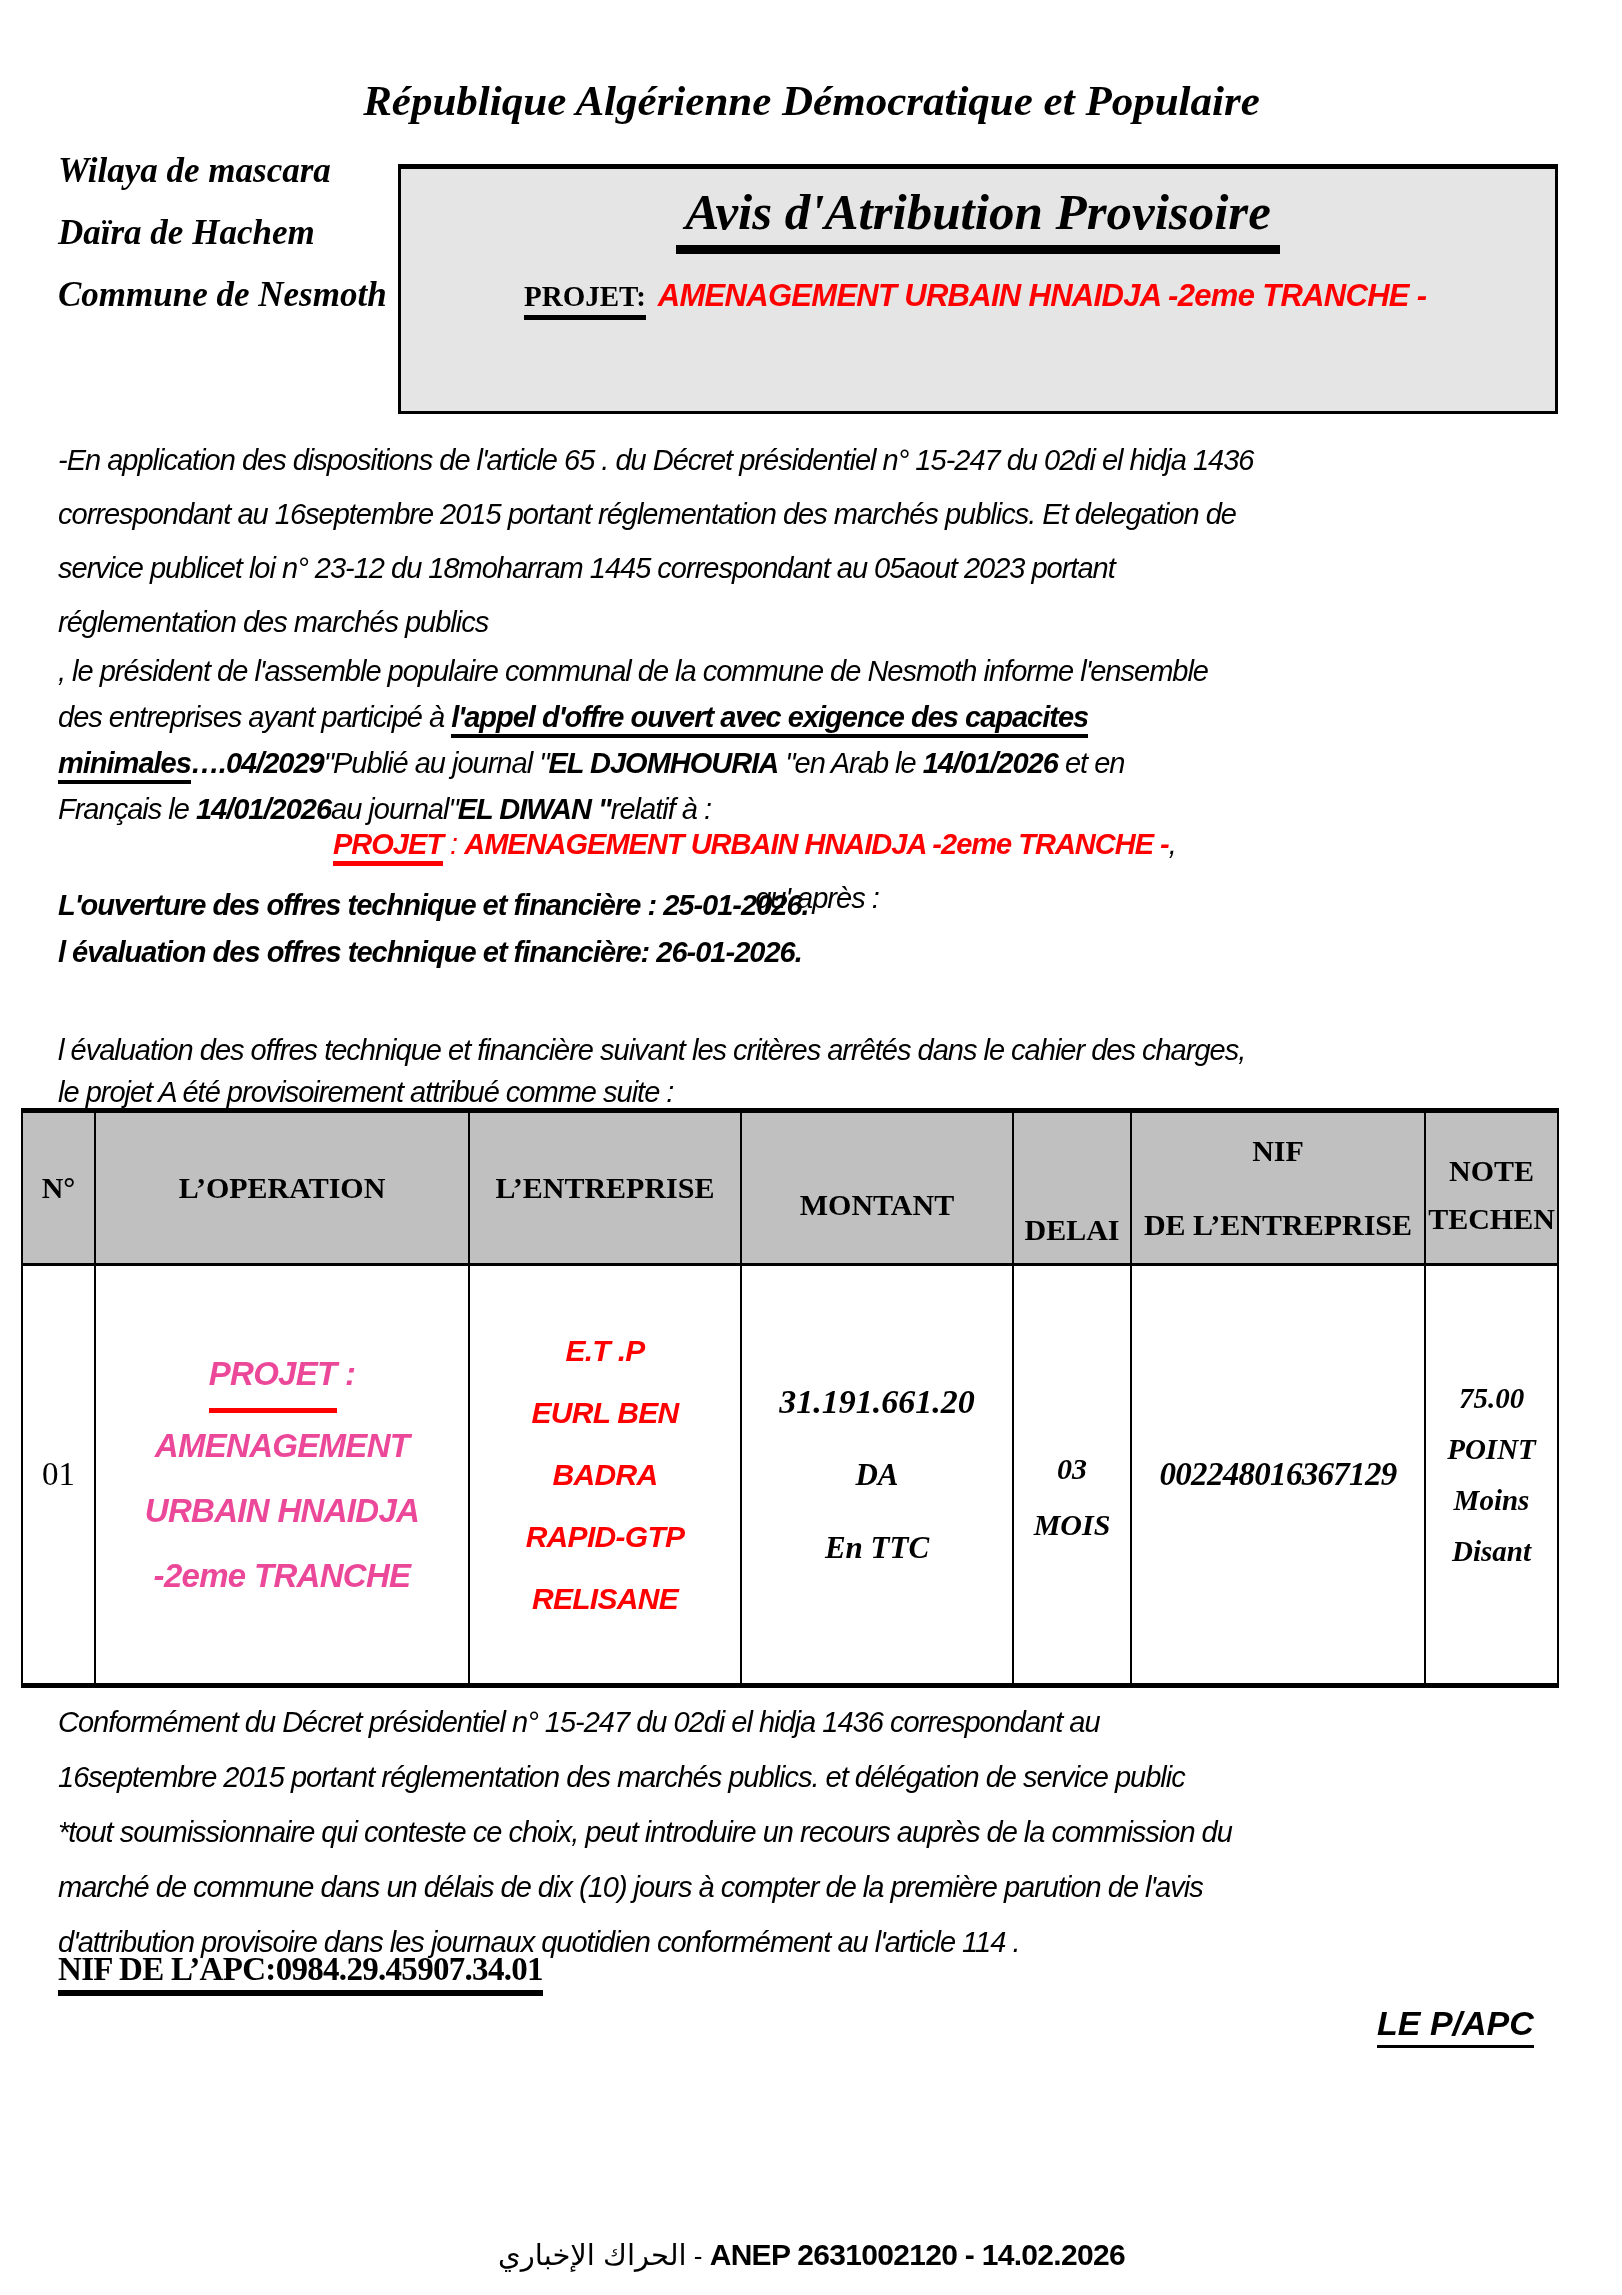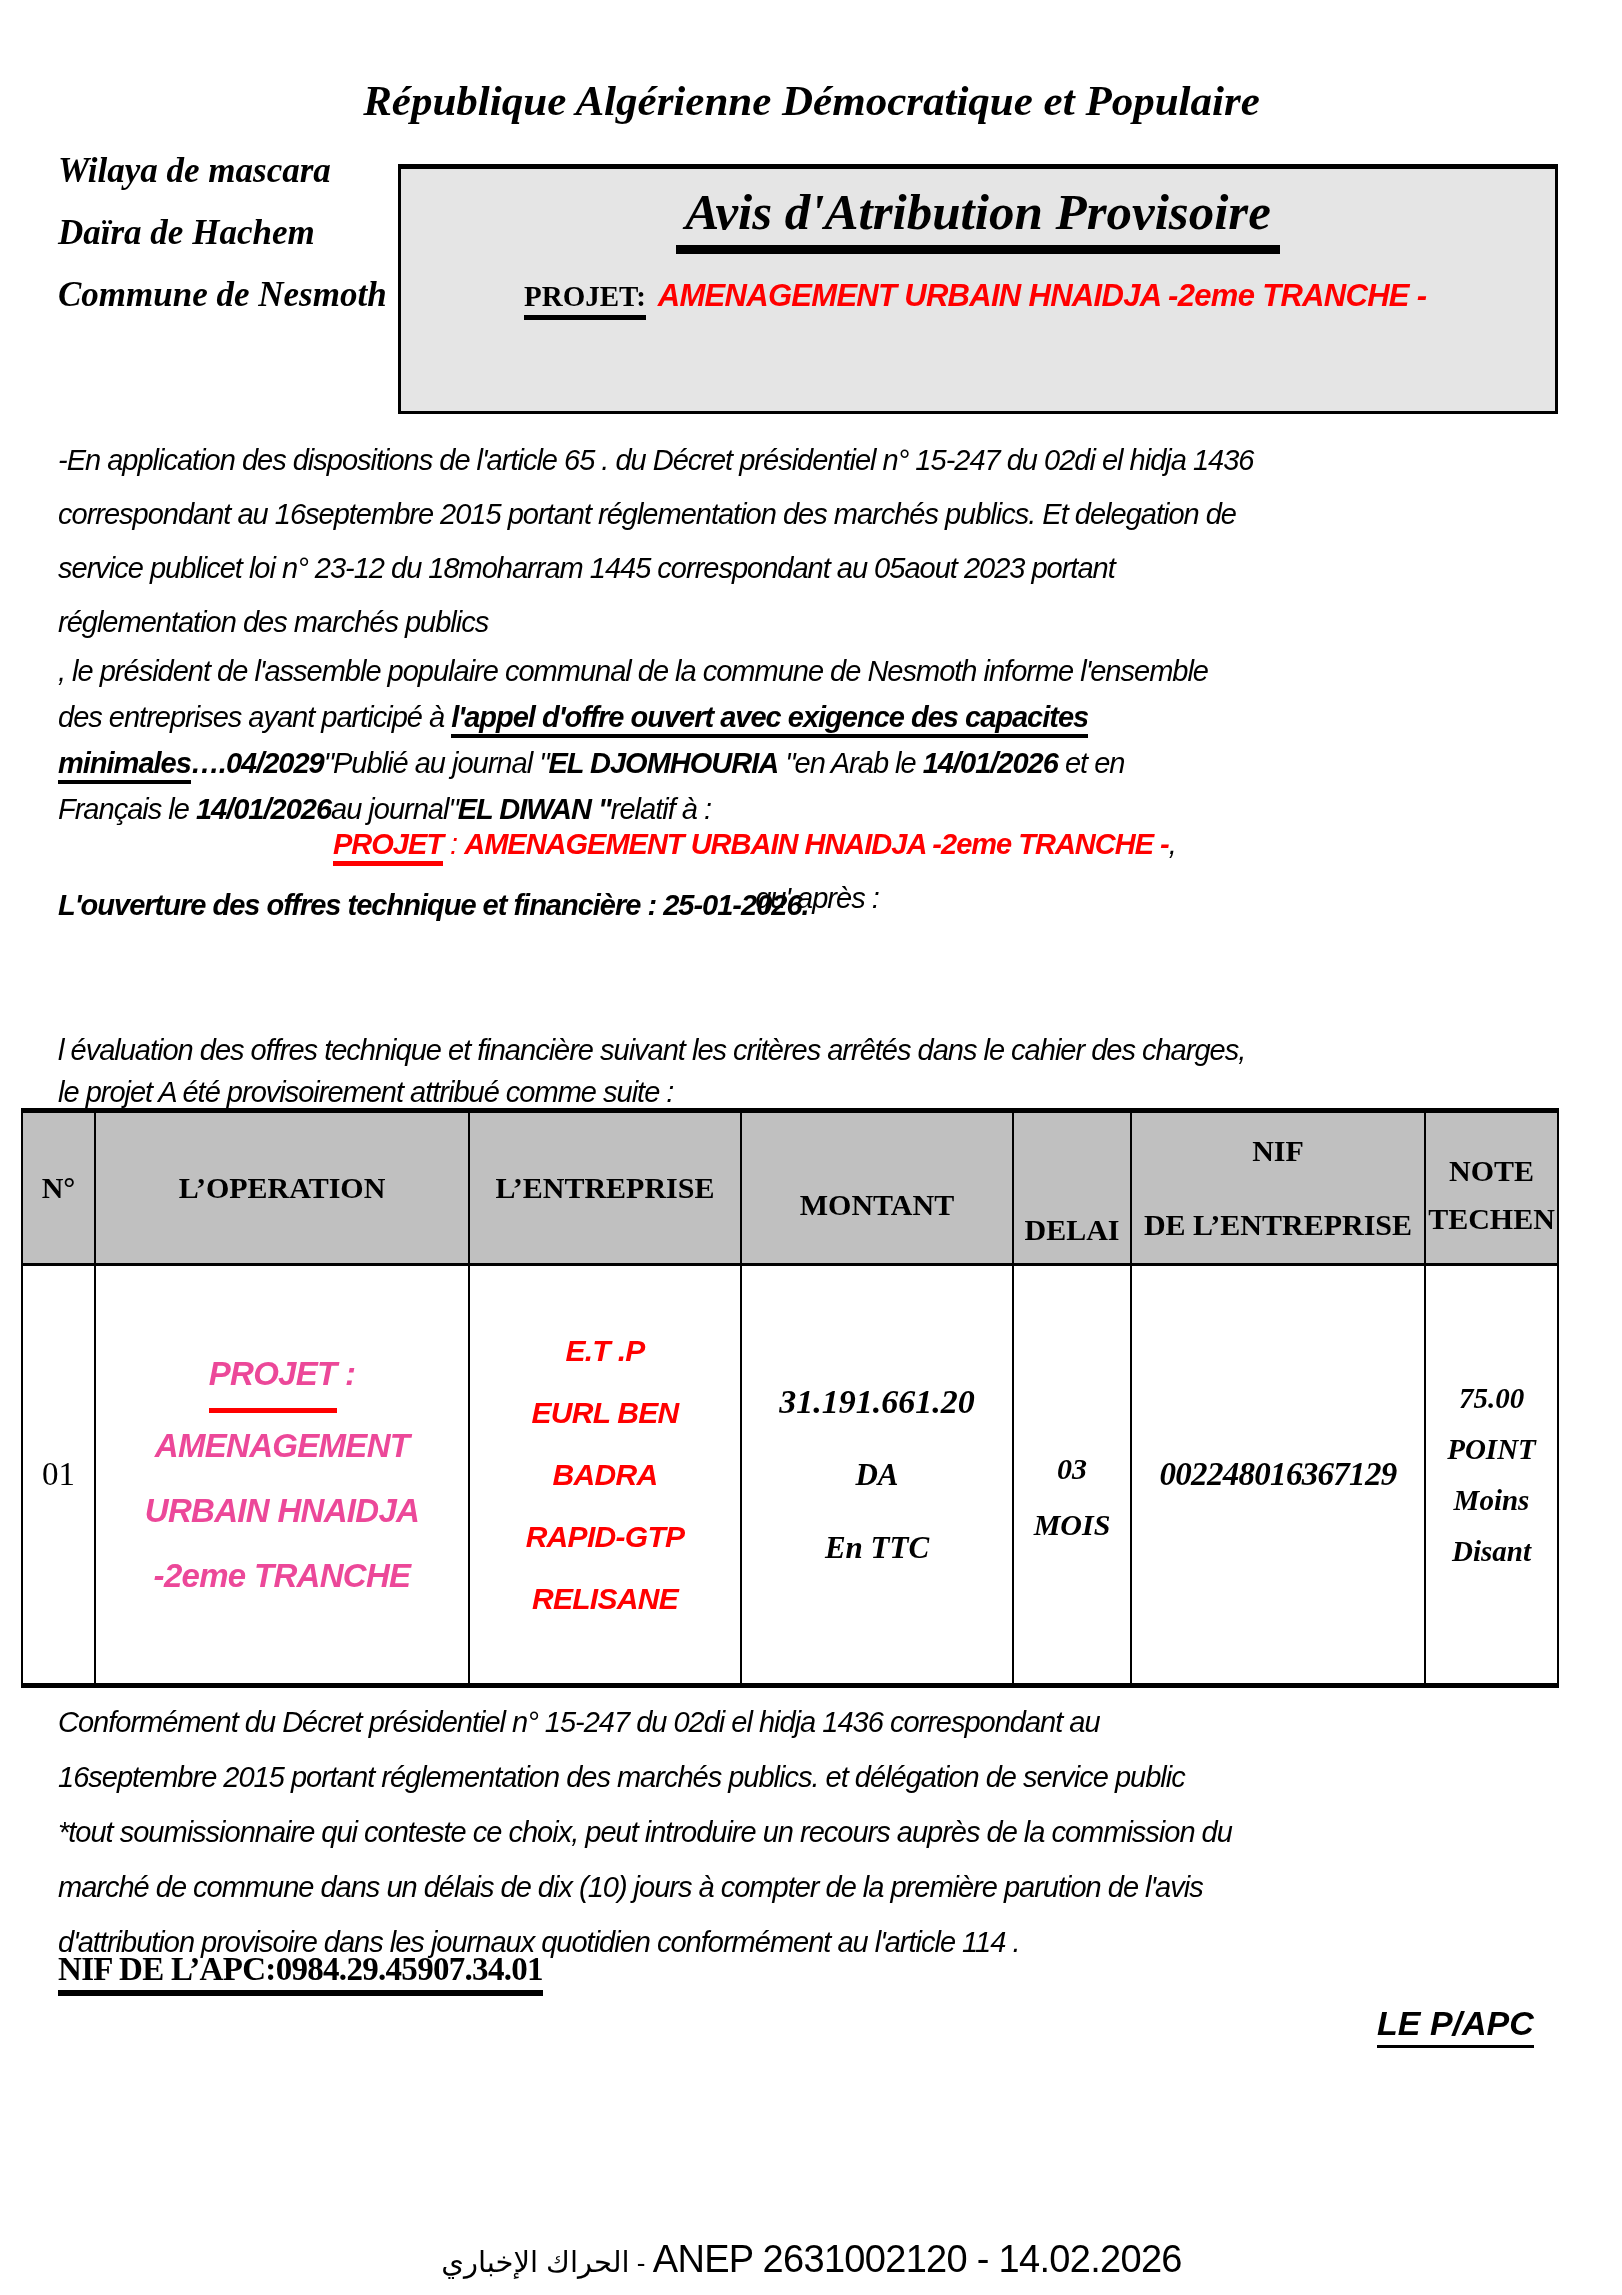--- a/index.html
+++ b/index.html
@@ -137,21 +137,21 @@
     border-bottom:3.9px solid #000;
     padding-bottom:2.6px;white-space:nowrap;
   }
   .footer{
     position:absolute;left:0;top:2238px;width:100%;
     text-align:center;white-space:nowrap;
     font-family:"Liberation Sans", sans-serif;
   }
   .footer .ar{font-size:29px;}
   .footer .sep{font-size:26px;}
-  .footer .anep{font-weight:normal;font-size:38px;letter-spacing:-0.7px;}
+  .footer .anep{font-weight:bold;font-size:30px;letter-spacing:-0.7px;}
 </style>
 </head>
 <body>
 
 <div class="page">
 
   <div class="main-title">République Algérienne Démocratique et Populaire</div>
 
   <div class="issuer-block">
     <div>Wilaya de mascara</div>
@@ -184,20 +184,21 @@
   </div>
 
   <div class="proj-line bodytext">
     <span class="red b red-u">PROJET</span><span class="red"> : </span><span class="red b">AMENAGEMENT URBAIN HNAIDJA -2eme TRANCHE -</span><span>,</span>
   </div>
 
   <div class="quapres bodytext">qu' après :</div>
 
   <div class="dates bodytext">
     <div>L'ouverture des offres technique et financière : 25-01-2026.</div>
+    <div>l évaluation des offres technique et financière: 26-01-2026.</div>
   </div>
 
   <div class="evalblock bodytext">
     <div>l évaluation des offres technique et financière suivant les critères arrêtés dans le cahier des charges,</div>
     <div>le projet A été provisoirement attribué  comme suite :</div>
   </div>
 
   <table class="award-table">
     <colgroup>
       <col style="width:73px">

